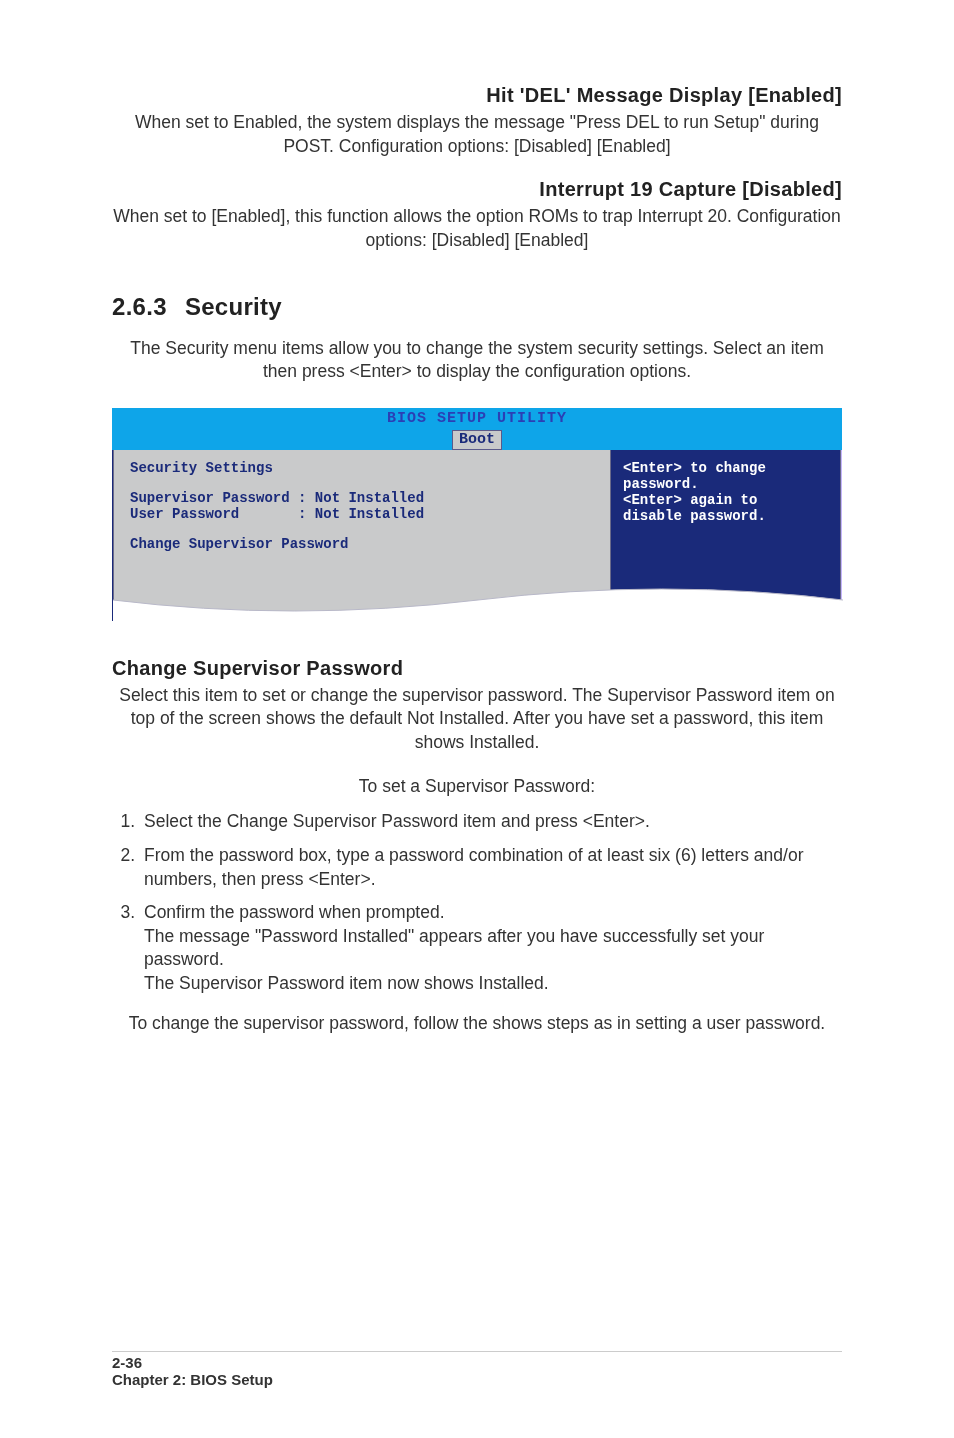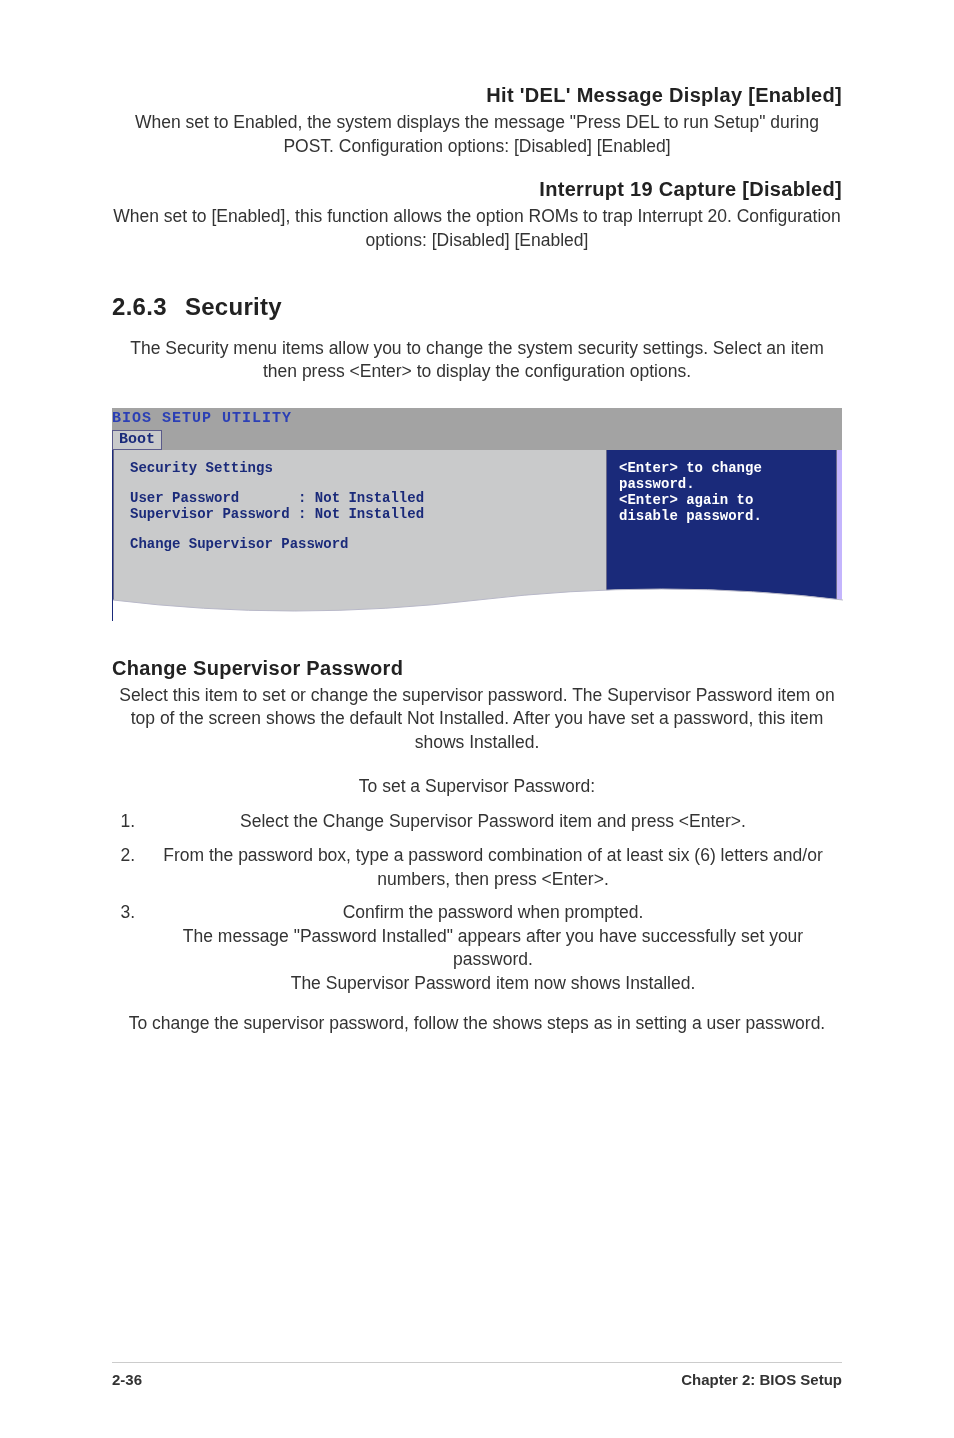--- a/index.html
+++ b/index.html
@@ -41,41 +41,41 @@
     .sub-heading {
       font-size: 20px;
       font-weight: bold;
       color: #222;
       margin-bottom: 4px;
       letter-spacing: 0.3px;
     }
     ol {
       padding-left: 28px;
       margin-bottom: 16px;
-      text-align: center;
     }
     ol li {
       font-size: 17.5px;
       color: #333;
       line-height: 1.35;
       margin-bottom: 10px;
       padding-left: 4px;
     }
     
     .bios-box {
       width: 100%;
       margin: 24px 0 36px 0;
       position: relative;
       background: #fff;
       border-radius: 2px;
     }
     .bios-header {
-      background: #a3a3a3;
+      background: #0ea5e9;
       height: 42px;
       position: relative;
+      text-align: center;
     }
     .bios-title {
       color: #2b3fb5;
       font-family: "Courier New", monospace;
       font-weight: bold;
       font-size: 15px;
       letter-spacing: 1px;
       line-height: 21px;
       display: block;
     }
@@ -88,21 +88,21 @@
       font-size: 15px;
       padding: 0px 6px;
       border: 1px solid #5a5a8a;
       line-height: 18px;
     }
     .bios-body {
       display: flex;
       background: #8b5cf6;
       position: relative;
       border-left: 1px solid #1a2a7a;
-      border-right: 5px solid #c4b5fd;
+      border-right: 1px solid #c4b5fd;
     }
     .bios-left {
       flex: 1;
       background: #c9cacb;
       padding: 10px 16px 68px 16px;
       font-family: "Courier New", monospace;
       font-size: 14px;
       color: #1a2a7a;
       font-weight: bold;
       position: relative;
@@ -131,26 +131,27 @@
       bottom: -1px;
       height: 34px;
       pointer-events: none;
     }
     .footer {
       position: absolute;
       bottom: 50px;
       left: 112px;
       right: 112px;
       border-top: 1px solid #ccc;
-      padding-top: 8px;
+      padding-top: 2px;
       display: flex;
       justify-content: space-between;
       font-size: 15px;
       font-weight: bold;
       color: #333;
+      flex-direction: column;
     }
   </style>
 </head>
 <body>
 
 <div class="section-heading">Hit 'DEL' Message Display [Enabled]</div>
 <div class="body-text">When set to Enabled, the system displays the message "Press DEL to run Setup" during POST. Configuration options: [Disabled] [Enabled]</div>
 
 <div class="section-heading">Interrupt 19 Capture [Disabled]</div>
 <div class="body-text">When set to [Enabled], this function allows the option ROMs to trap Interrupt 20. Configuration options: [Disabled] [Enabled]</div>
@@ -162,24 +163,24 @@
 
 <div class="bios-box">
   <div class="bios-header">
     <span class="bios-title">BIOS SETUP UTILITY</span>
     <span class="bios-tab">Boot</span>
   </div>
   <div class="bios-body">
     <div class="bios-left">
       <div class="sec-title">Security Settings</div>
       <div>
-        <span>User Password</span>&nbsp;&nbsp;&nbsp;&nbsp;&nbsp;&nbsp;&nbsp;<span>: Not Installed</span>
+        <span>Supervisor Password</span>&nbsp;<span>: Not Installed</span>
       </div>
       <div>
-        <span>Supervisor Password</span>&nbsp;<span>: Not Installed</span>
+        <span>User Password</span>&nbsp;&nbsp;&nbsp;&nbsp;&nbsp;&nbsp;&nbsp;<span>: Not Installed</span>
       </div>
       <div style="height:14px"></div>
       <div>Change Supervisor Password</div>
     </div>
     <div class="bios-right">
       <div>&lt;Enter&gt; to change</div>
       <div>password.</div>
       <div>&lt;Enter&gt; again to</div>
       <div>disable password.</div>
     </div>

